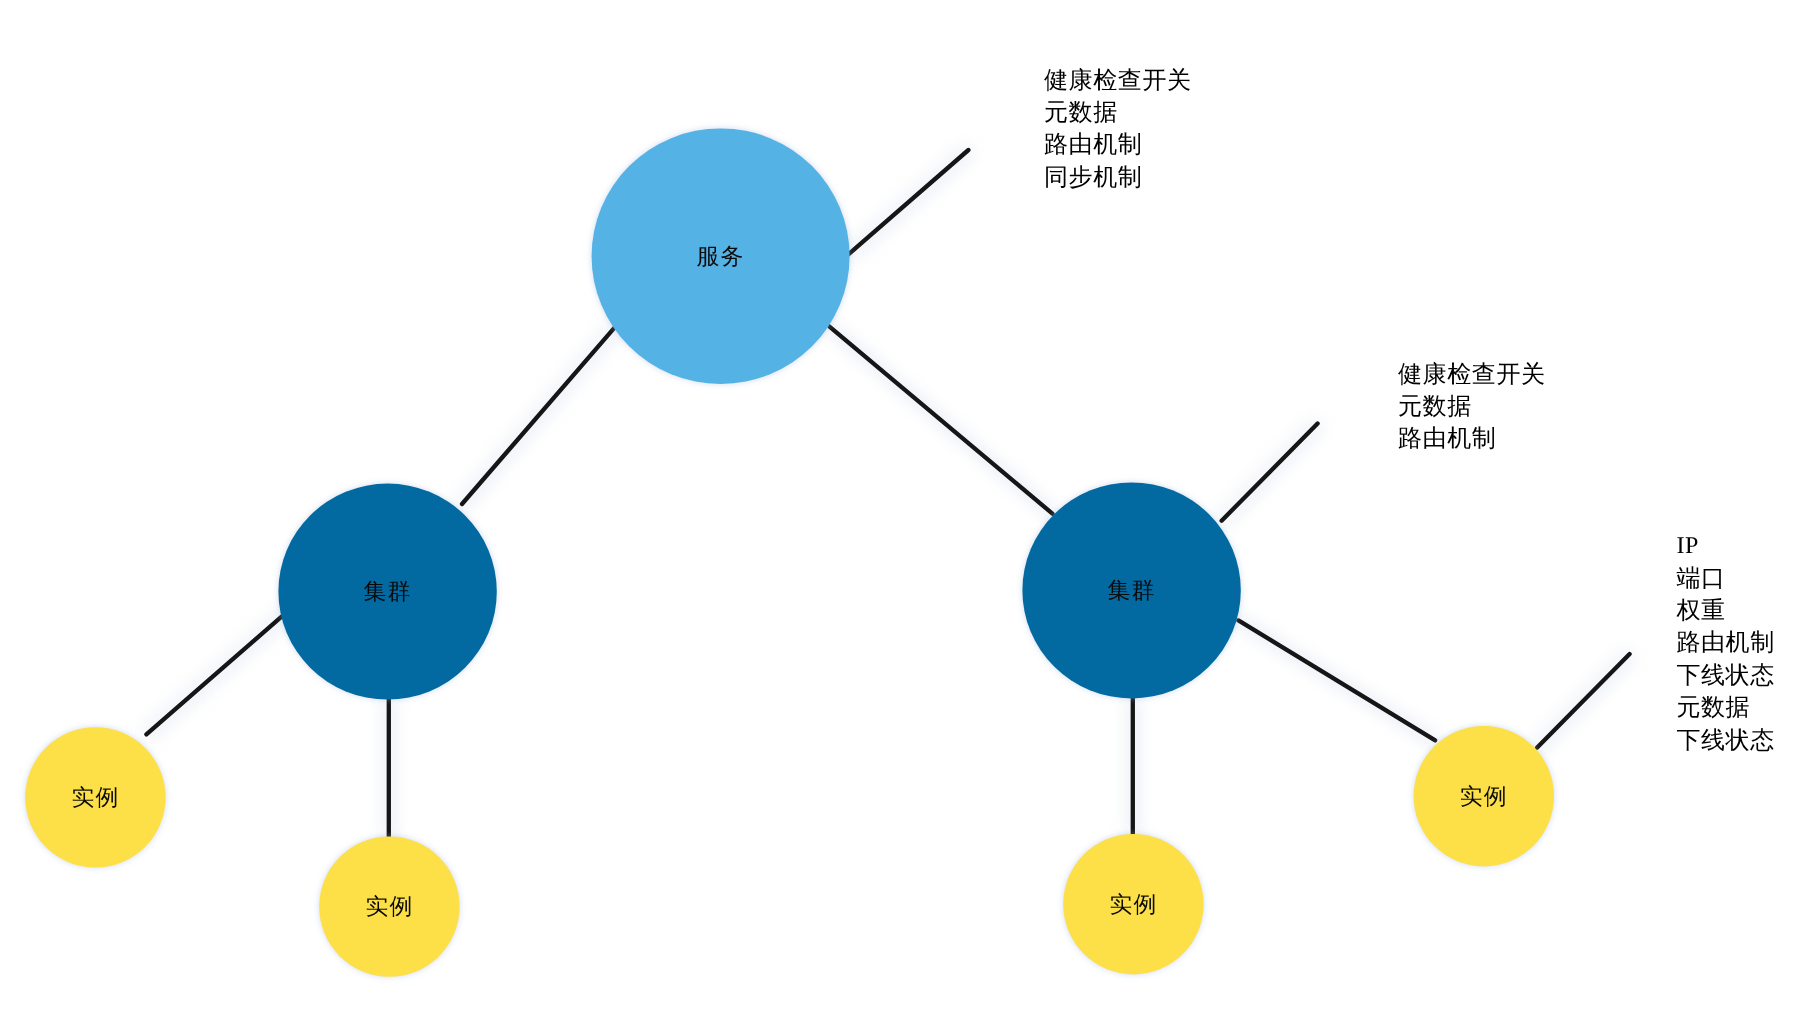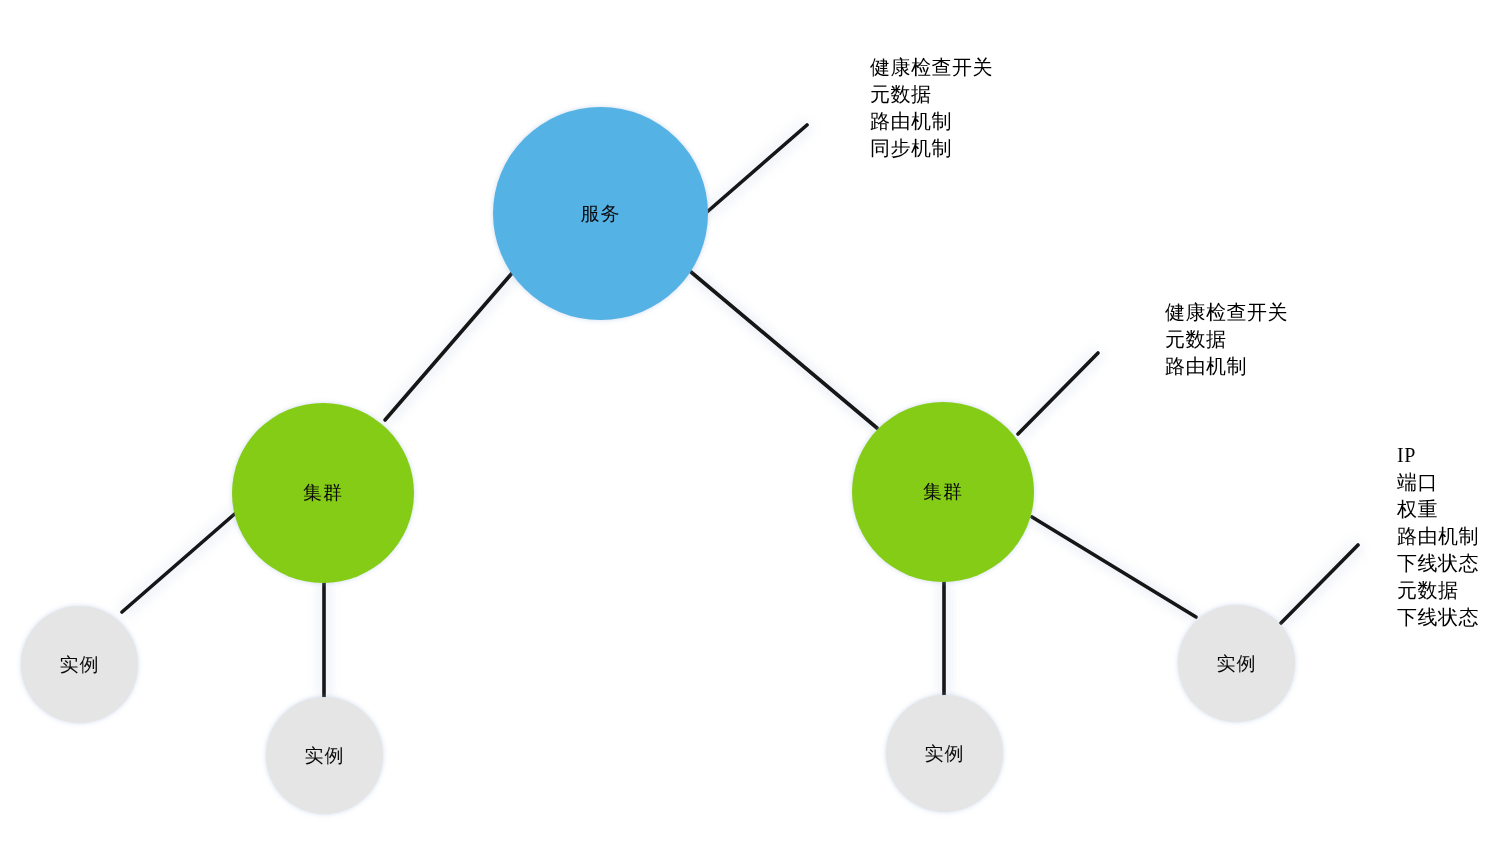--- a/index.html
+++ b/index.html
@@ -46,28 +46,28 @@
   .node-service {
     left: 493px;
     top: 107px;
     width: 215px;
     height: 213px;
     background: #55b2e5;
   }
   .node-cluster {
     width: 182px;
     height: 180px;
-    background: #84cc16;
+    background: #0369a1;
   }
   .node-cluster-left  { left: 232px; top: 403px; }
   .node-cluster-right { left: 852px; top: 402px; }
   .node-instance {
     width: 117px;
     height: 117px;
-    background: #e5e5e5;
+    background: #fde047;
   }
   .node-instance-left-1  { left: 21px;   top: 606px; }
   .node-instance-left-2  { left: 266px;  top: 697px; }
   .node-instance-mid     { left: 886px;  top: 695px; }
   .node-instance-right   { left: 1178px; top: 605px; }
   .annotation {
     position: absolute;
     font-size: 20px;
     line-height: 27px;
     color: #000000;

